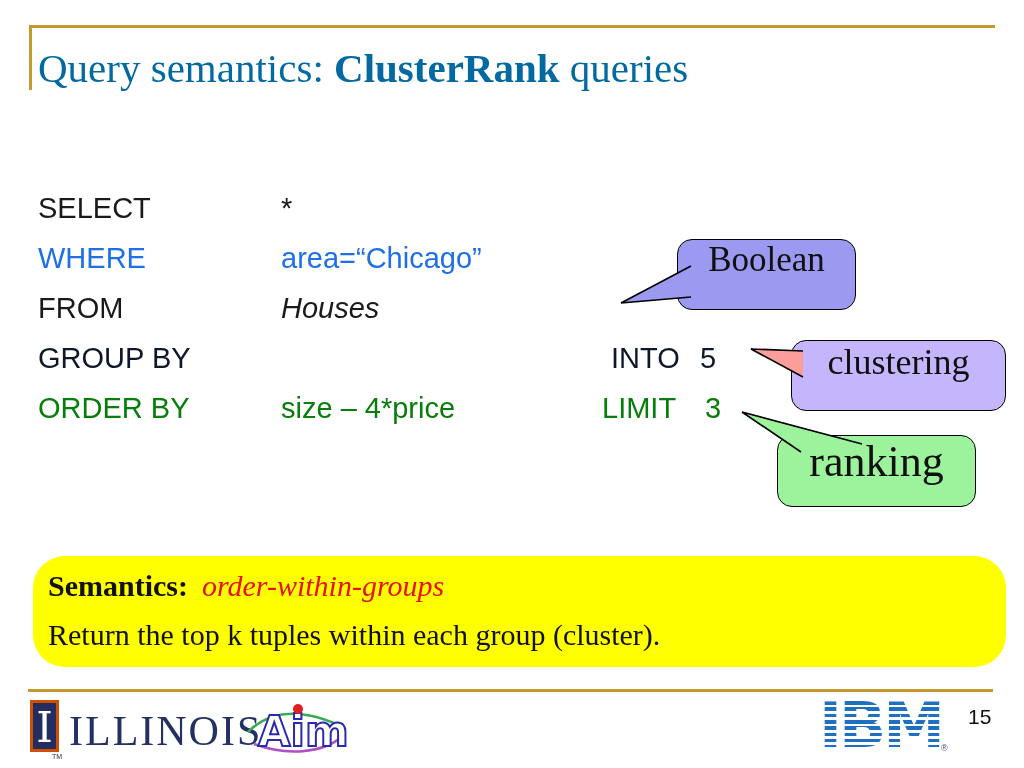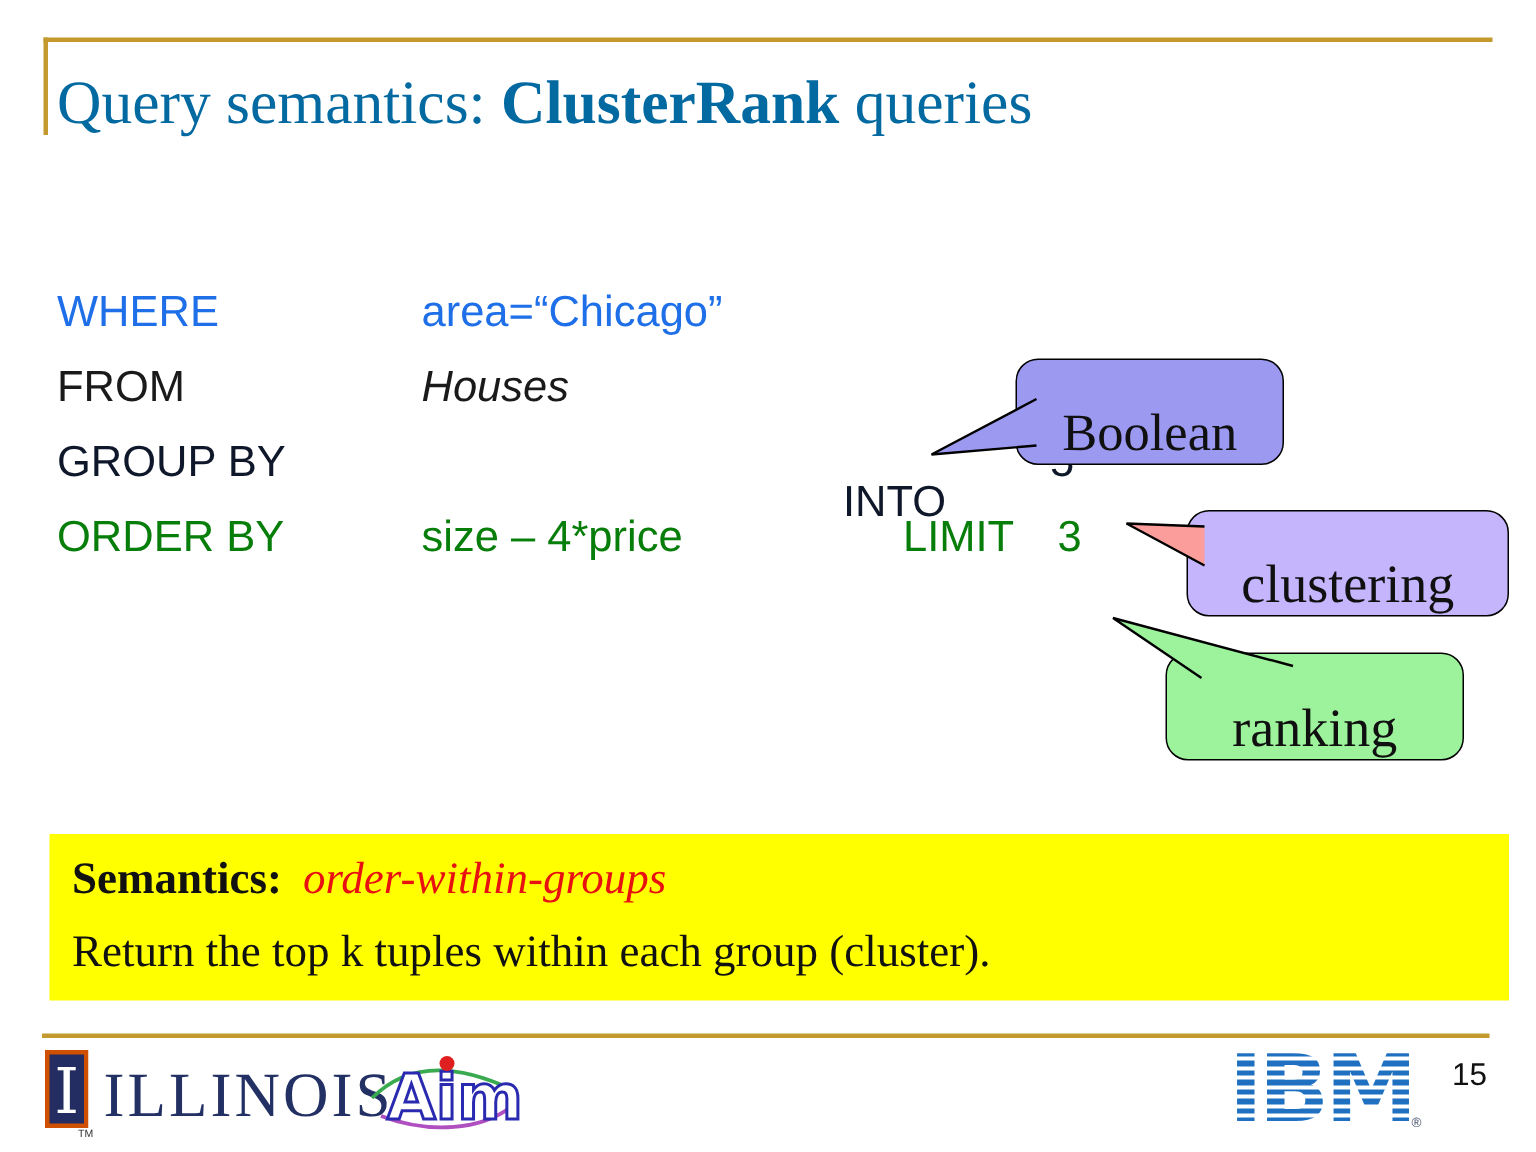--- a/index.html
+++ b/index.html
@@ -23,40 +23,40 @@
   }
   .title .emph{font-weight:bold;}
 
   
   .sql{left:0;top:186px;width:1024px;font-size:29px;}
   .sql-line{position:relative;height:50px;}
   .sql-line span{position:absolute;top:6px;white-space:nowrap;}
   .sql .kw{left:38px;}
   .sql .val{left:281px;}
   .sql .it{font-style:italic;}
-  .row-group .xkw{left:562px;margin-top:27px;}
+  .row-group .xkw{left:611px;}
   .row-group .xval{left:700px;}
   .row-order .xkw{left:602px;}
   .row-order .xval{left:705px;}
 
   
   .callout{
     position:absolute;border:1.6px solid #000;border-radius:15px;
-    display:flex;align-items:flex-end;justify-content:center;
+    display:flex;align-items:flex-start;justify-content:center;
     font-family:"Liberation Serif",serif;color:#101010;
   }
   .callout-boolean{left:677px;top:239px;width:177px;height:69px;font-size:35px;background:#9B99F0;}
   .callout-clustering{left:791px;top:340px;width:213px;height:69px;font-size:36px;background:#FB9D9B;}
-  .callout-ranking{left:777px;top:435px;width:197px;height:70px;font-size:36px;background:#9CF39C;}
+  .callout-ranking{left:777px;top:435px;width:197px;height:70px;font-size:44px;background:#9CF39C;}
   .tail-layer{left:0;top:0;width:1024px;height:768px;pointer-events:none;}
 
   
   .semantics-box{
     left:33px;top:556px;width:973px;height:111px;background:#FFFF00;
-    font-family:"Liberation Serif",serif;color:#111;
+    font-family:"Liberation Serif",serif;color:#111;border-radius:32px;
   }
   .sem-line1{position:absolute;left:15px;top:13px;font-size:30px;white-space:nowrap;}
   .sem-heading{font-weight:bold;}
   .sem-detail{font-style:italic;color:#E81010;margin-left:14px;}
   .sem-line2{position:absolute;left:15px;top:62px;font-size:30px;white-space:nowrap;}
 
   
   .illinois-mark{left:30px;top:700px;width:29px;height:52px;}
   .illinois-tm{left:52px;top:753px;font-size:7px;color:#333;}
   .illinois-text{
@@ -76,20 +76,24 @@
 </style>
 </head>
 <body>
 
 <div class="abs rule top-rule" style="background-color: rgb(196, 154, 46);"></div>
 <div class="abs rule left-rule" style="background-color: rgb(196, 154, 46);"></div>
 
 <div class="abs title" style="color: #0369a1;"><span>Query semantics: </span><span class="emph">ClusterRank</span><span> queries</span></div>
 
 <div class="abs sql">
+  <div class="sql-line" style="color: rgb(26, 26, 26);">
+    <span class="kw">SELECT</span>
+    <span class="val">*</span>
+  </div>
   <div class="sql-line" style="color: rgb(30, 111, 232);">
     <span class="kw">WHERE</span>
     <span class="val">area=“Chicago”</span>
   </div>
   <div class="sql-line" style="color: rgb(26, 26, 26);">
     <span class="kw">FROM</span>
     <span class="val it">Houses</span>
   </div>
   <div class="sql-line row-group" style="color: #0f172a; text-align: center;">
     <span class="kw">GROUP BY</span>

